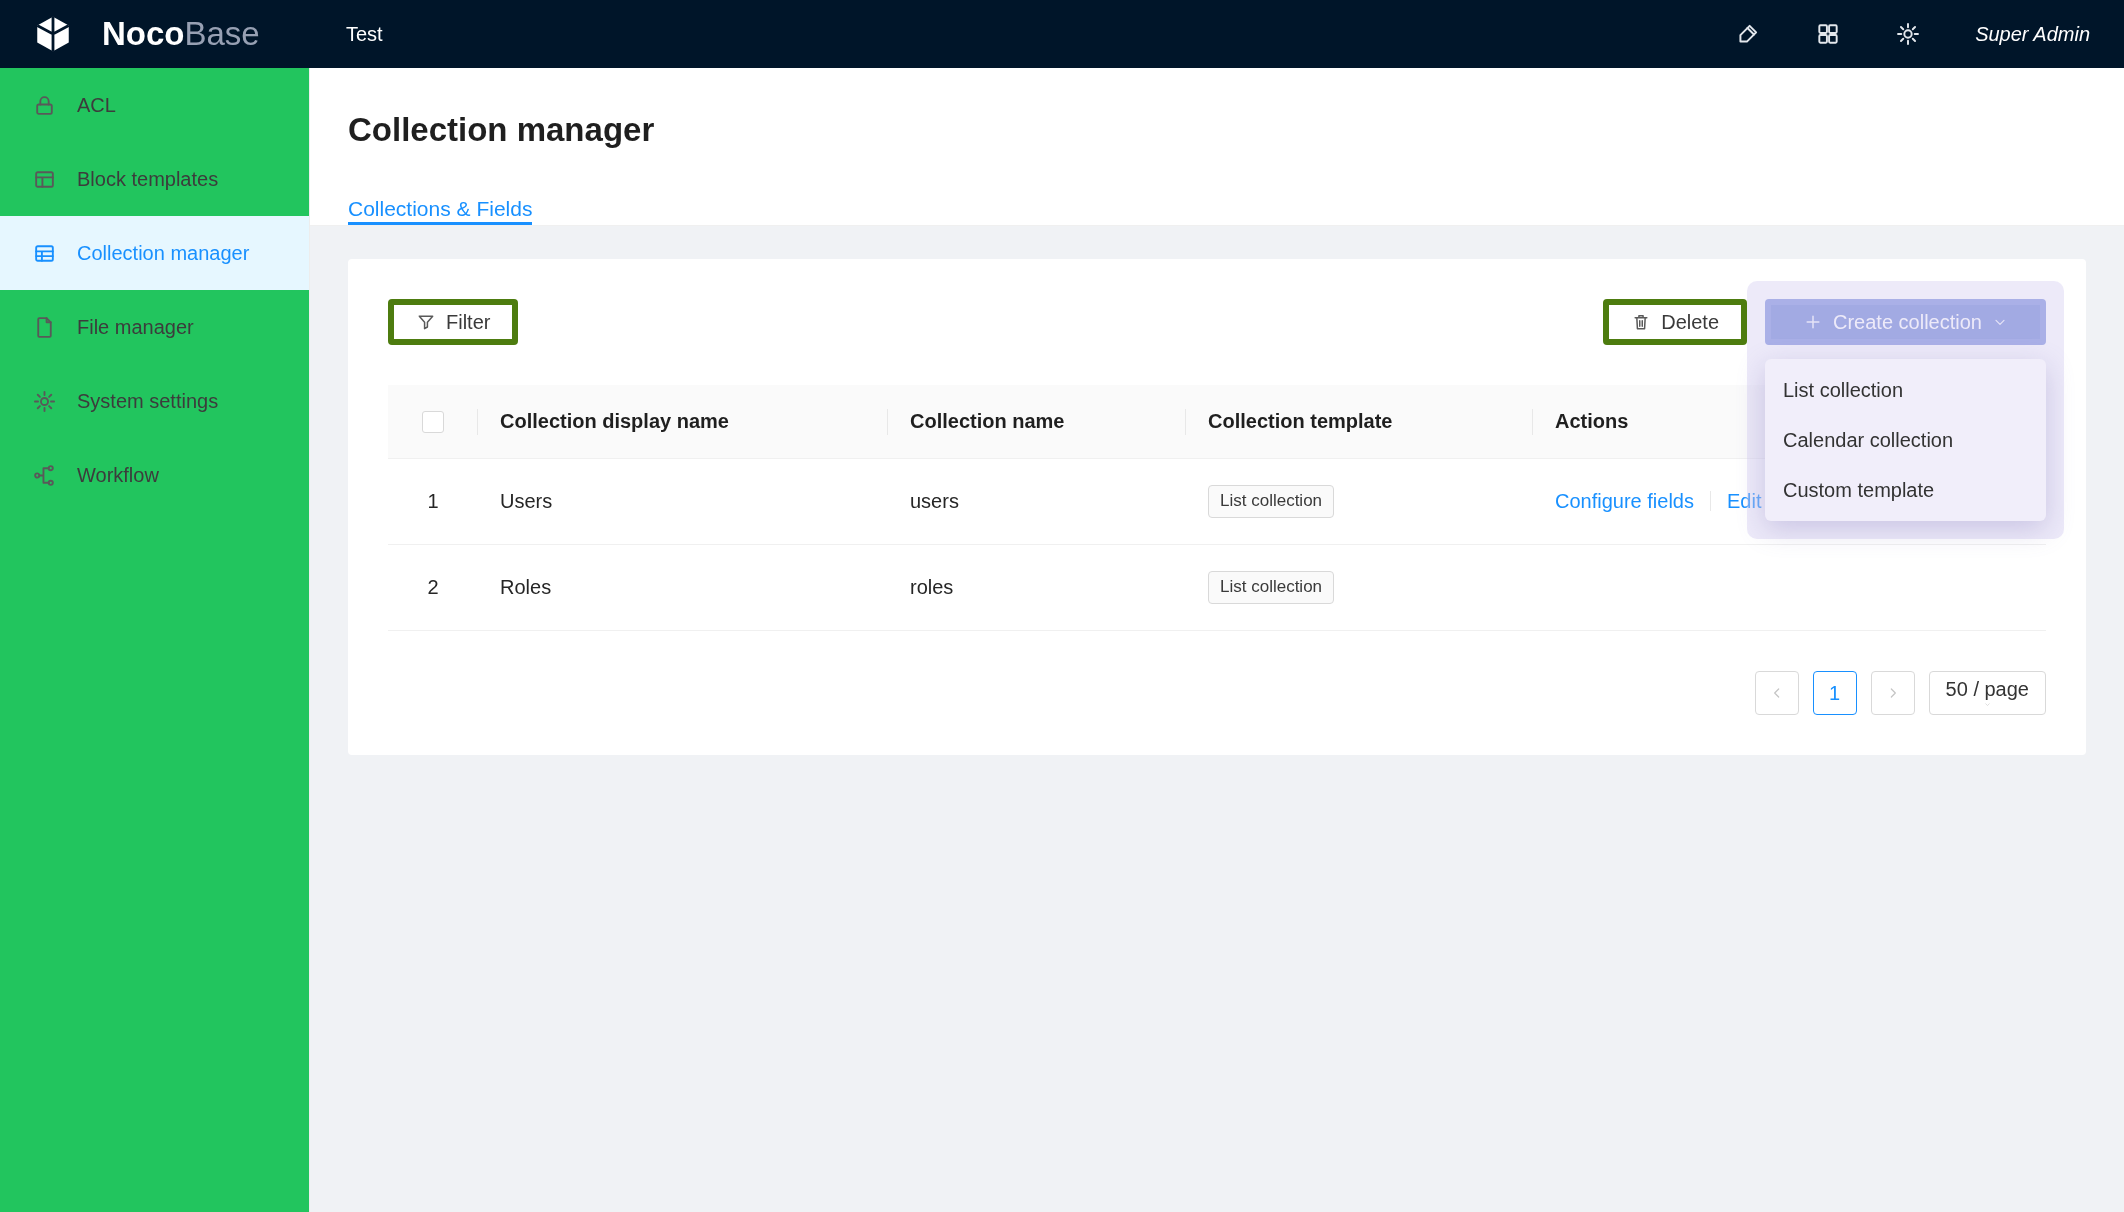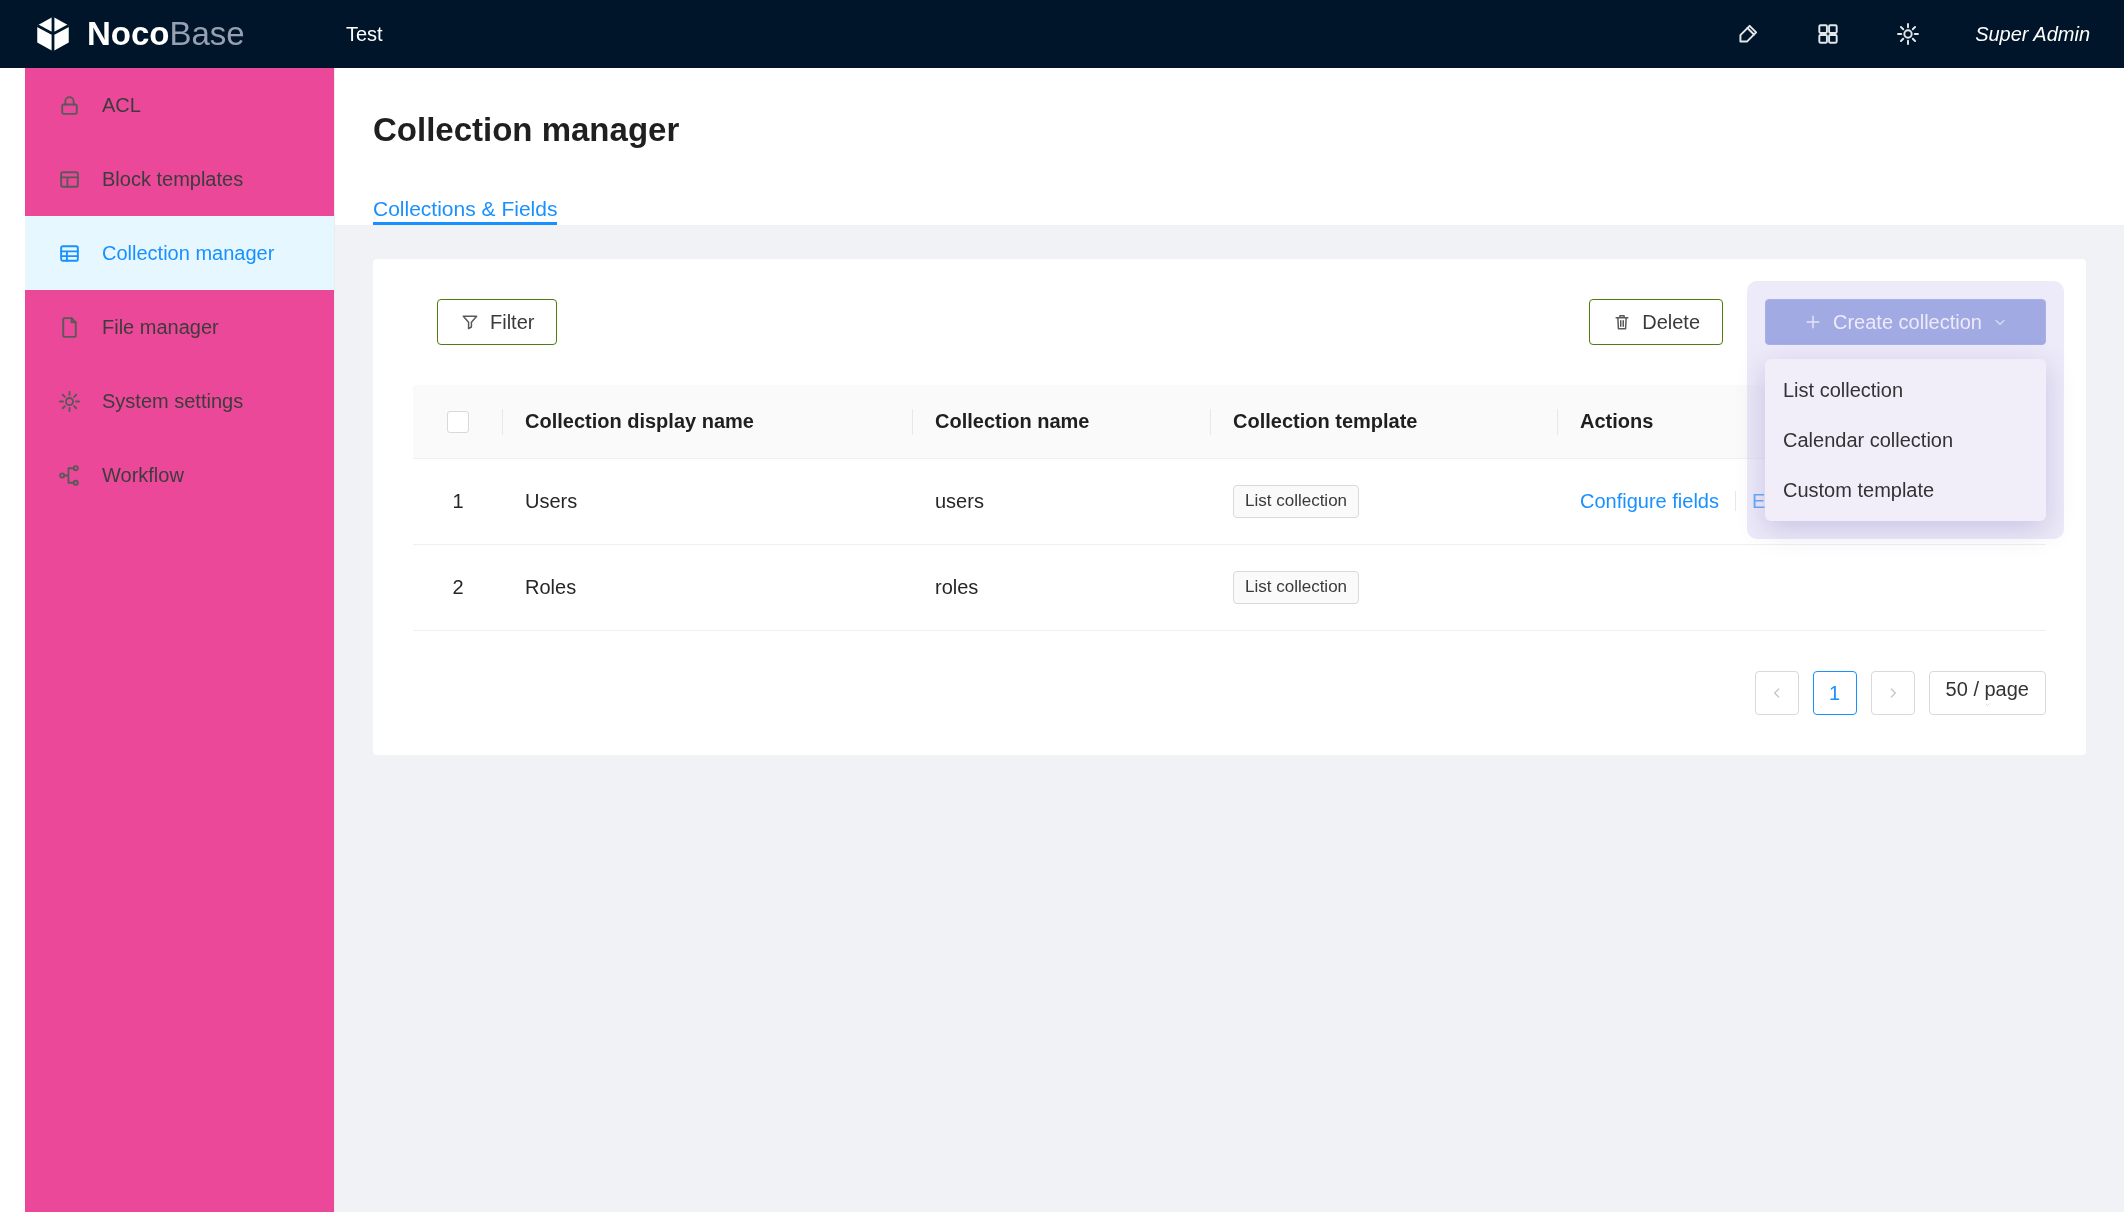--- a/index.html
+++ b/index.html
@@ -12,32 +12,32 @@
   }
   svg { display:block; }
   .ic { fill:none; stroke:currentColor; stroke-width:1.8; stroke-linecap:round; stroke-linejoin:round; }
 
   
   .navbar {
     height:68px; background:#001529; display:flex; align-items:center; color:#fff;
   }
   .nav-left { width:310px; flex:0 0 auto; display:flex; align-items:center; padding-left:32px; }
   .logo-icon svg { width:42px; height:42px; }
-  .brand { font-size:33px; font-weight:700; margin-left:13px; white-space:nowrap; }
+  .brand { font-size:33px; font-weight:700; margin-left:28px; white-space:nowrap; }
   .brand .base { color:#97a0b3; font-weight:400; }
   .nav-menu { flex:1; display:flex; align-items:center; }
   .nav-item { font-size:20px; color:#ffffff; margin-left:36px; cursor:pointer; }
   .nav-right { display:flex; align-items:center; gap:54px; padding-right:34px; }
   .nav-icon { width:26px; height:26px; color:#e3e7ec; cursor:pointer; }
   .nav-icon svg { width:26px; height:26px; }
   .user { font-size:20px; color:#fff; cursor:pointer; white-space:nowrap;font-style:italic; }
 
   
   .shell { display:flex; height:1144px; }
-  .sidebar { width:310px; flex:0 0 auto; background:#ec4899; border-right:1px solid #ededed;margin-left:25px; }
+  .sidebar { width:310px; flex:0 0 auto; background:#22c55e; border-right:1px solid #ededed; }
   .side-item {
     height:74px; display:flex; align-items:center; padding-left:32px; gap:20px;
     font-size:20px; color:#3c3c3c; cursor:pointer;
   }
   .side-item .s-ico { width:25px; height:25px; color:#595959; flex:0 0 auto; }
   .side-item .s-ico svg { width:25px; height:25px; }
   .side-item.active { background:#e6f7ff; color:#1890ff; }
   .side-item.active .s-ico { color:#1890ff; }
 
   .main { flex:1; display:flex; flex-direction:column; background:#fff; overflow:hidden; }
@@ -49,22 +49,22 @@
     color:#1890ff; padding-bottom:0; border-bottom:3px solid #1890ff; cursor:pointer;
   }
 
   
   .content { flex:1; background:#f0f2f5; padding:33px 38px; }
   .card { background:#fff; border-radius:4px; padding:40px; position:relative; }
 
   .toolbar { display:flex; align-items:center; justify-content:space-between; }
   .btn {
     height:46px; display:inline-flex; align-items:center; gap:10px; padding:0 22px;
-    border:1px solid #4d7c0f; border-radius:4px; background:#fff;
-    font-size:20px; color:#3a3a3a; cursor:pointer; font-family:inherit;margin-left:24px;
+    border:6px solid #4d7c0f; border-radius:4px; background:#fff;
+    font-size:20px; color:#3a3a3a; cursor:pointer; font-family:inherit;
   }
   .btn svg { width:20px; height:20px; color:#595959; }
   .toolbar-right { display:flex; align-items:center; gap:18px; }
   .btn-primary {
     width:281px; justify-content:center; background:#7e91da; border-color:#8c9ce0;
     color:#fff; position:relative; z-index:1;
   }
   .btn-primary svg { color:#f2f3fb; }
   .btn-primary .chev svg { width:16px; height:16px; }
 

